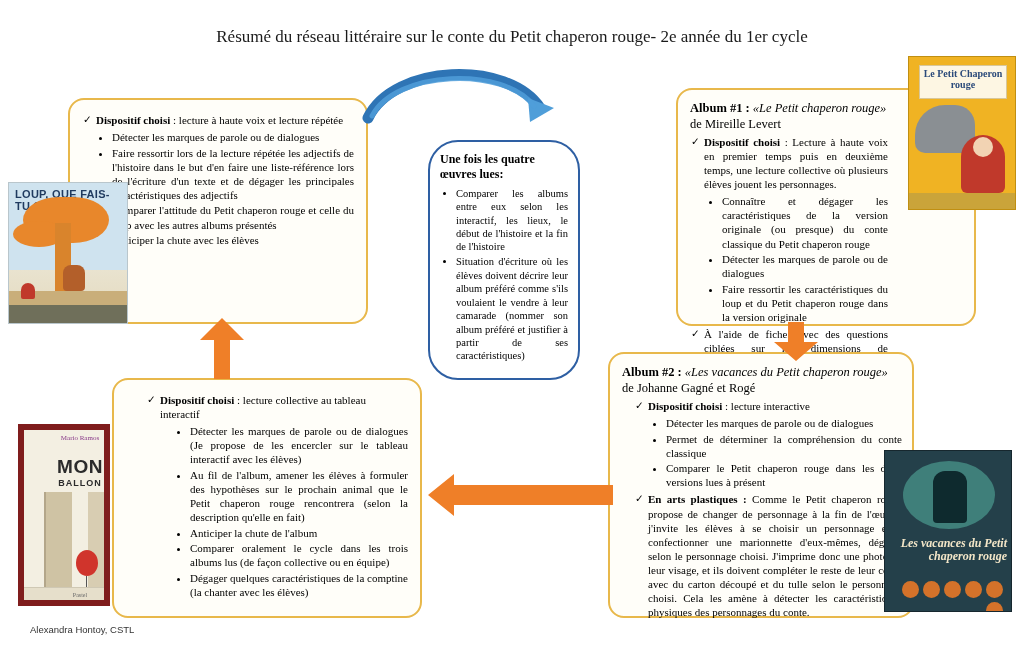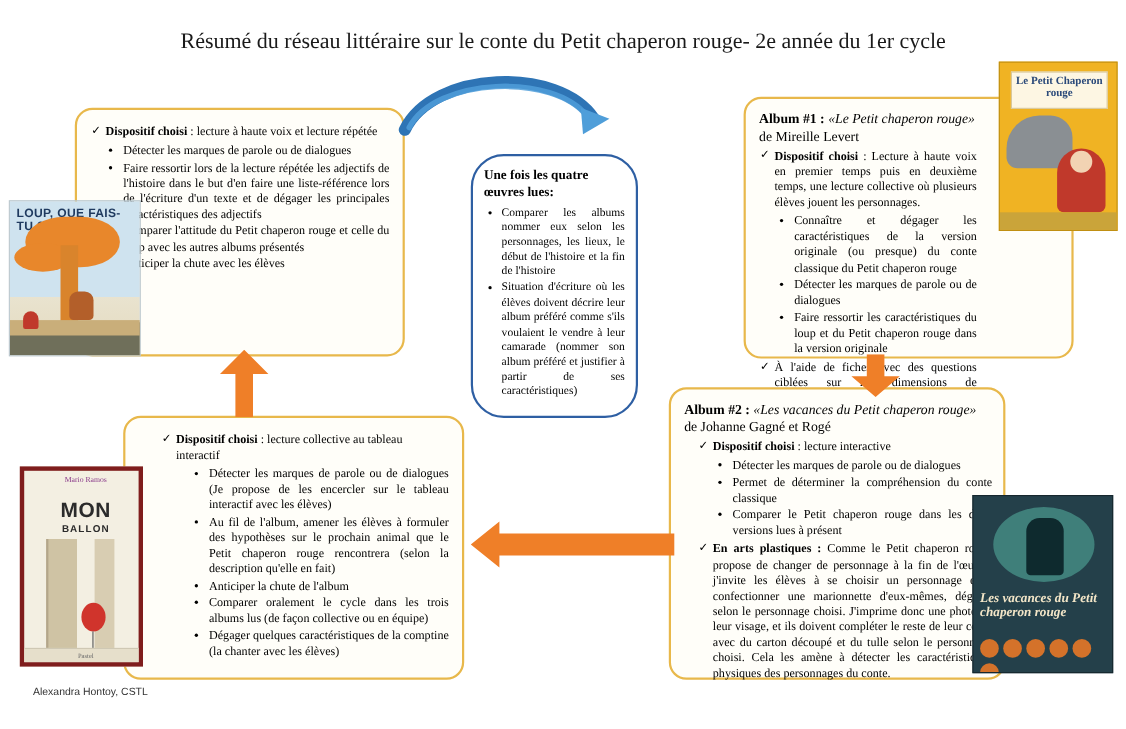--- a/index.html
+++ b/index.html
@@ -17,21 +17,21 @@
     height: 663px;
     overflow: hidden;
     background: #ffffff;
   }
   .title {
     position: absolute;
     top: 27px;
     left: 0;
     width: 1024px;
     text-align: center;
-    font-size: 20px;
+    font-size: 17px;
     color: #1a1a1a;
   }
   .box {
     position: absolute;
     border: 2px solid #e8b84b;
     border-radius: 16px;
     background: #fffef9;
     box-sizing: border-box;
   }
   .box.center {
@@ -111,23 +111,23 @@
     position: absolute; left: 12px; bottom: 24px; width: 14px; height: 16px;
     background: #c0392b; border-radius: 7px 7px 2px 2px;
   }
   #cover4 .t {
     position: absolute; left: 6px; top: 5px; width: 108px;
     font-family: "Liberation Sans", sans-serif;
     font-weight: bold; font-size: 11px; color: #1f3a5f; letter-spacing: .3px;
   }
   
   #cover3 {
-    left: 18px; top: 424px; width: 112px; height: 182px;
+    left: 18px; top: 424px; width: 92px; height: 182px;
     background: #f3efe2;
-    border: 4px solid #7f1d1d;
+    border: 6px solid #7f1d1d;
   }
   #cover3 .hdr {
     position: absolute; top: 4px; left: 0; width: 112px; text-align: center;
     font-size: 7px; color: #8a3b8a;
   }
   #cover3 .ttl {
     position: absolute; top: 26px; left: 0; width: 112px; text-align: center;
     font-family: "Liberation Sans", sans-serif;
     font-weight: bold; font-size: 19px; color: #2b2b2b; letter-spacing: .5px;
   }
@@ -183,20 +183,21 @@
   }
   #cover1 .floor {
     position: absolute; left: 0; bottom: 0; width: 108px; height: 16px;
     background: #caa43a;
   }
   
   #cover2 {
     left: 884px; top: 450px; width: 128px; height: 162px;
     background: #24404a;
     border: 1px solid #16272e;
+    text-align: right;
   }
   #cover2 .moon {
     position: absolute; left: 18px; top: 10px; width: 92px; height: 68px;
     background: #3f7f7a; border-radius: 50%;
   }
   #cover2 .wolfsil {
     position: absolute; left: 48px; top: 20px; width: 34px; height: 52px;
     background: #0e2a2e; border-radius: 12px 12px 4px 4px;
   }
   #cover2 .ttl {
@@ -253,21 +254,21 @@
     <div class="ground"></div>
     <div class="path"></div>
     <div class="wolfy"></div>
     <div class="cap"></div>
   </div>
 
   <div class="box center" style="left:428px; top:140px; width:152px; height:240px;">
     <div class="box-inner" style="padding:10px 10px;">
       <div style="font-weight:bold; font-size:12px; margin-bottom:4px;">Une fois les quatre œuvres lues:</div>
       <ul class="dots just" style="padding-left:16px; font-size:10.5px;">
-        <li>Comparer les albums nommer eux selon les personnages, les lieux, le début de l'histoire et la fin de l'histoire</li>
+        <li>Comparer les albums entre eux selon les interactif, les lieux, le début de l'histoire et la fin de l'histoire</li>
         <li>Situation d'écriture où les élèves doivent décrire leur album préféré comme s'ils voulaient le vendre à leur camarade (nommer son album préféré et justifier à partir de ses caractéristiques)</li>
       </ul>
     </div>
   </div>
 
   <div class="box" style="left:644px; top:88px; width:300px; height:238px;margin-left:32px;">
     <div class="box-inner" style="padding-right:86px;">
       <div class="albhead">
         <b>Album #1 :</b>
         <span class="it">«Le Petit chaperon rouge»</span>

